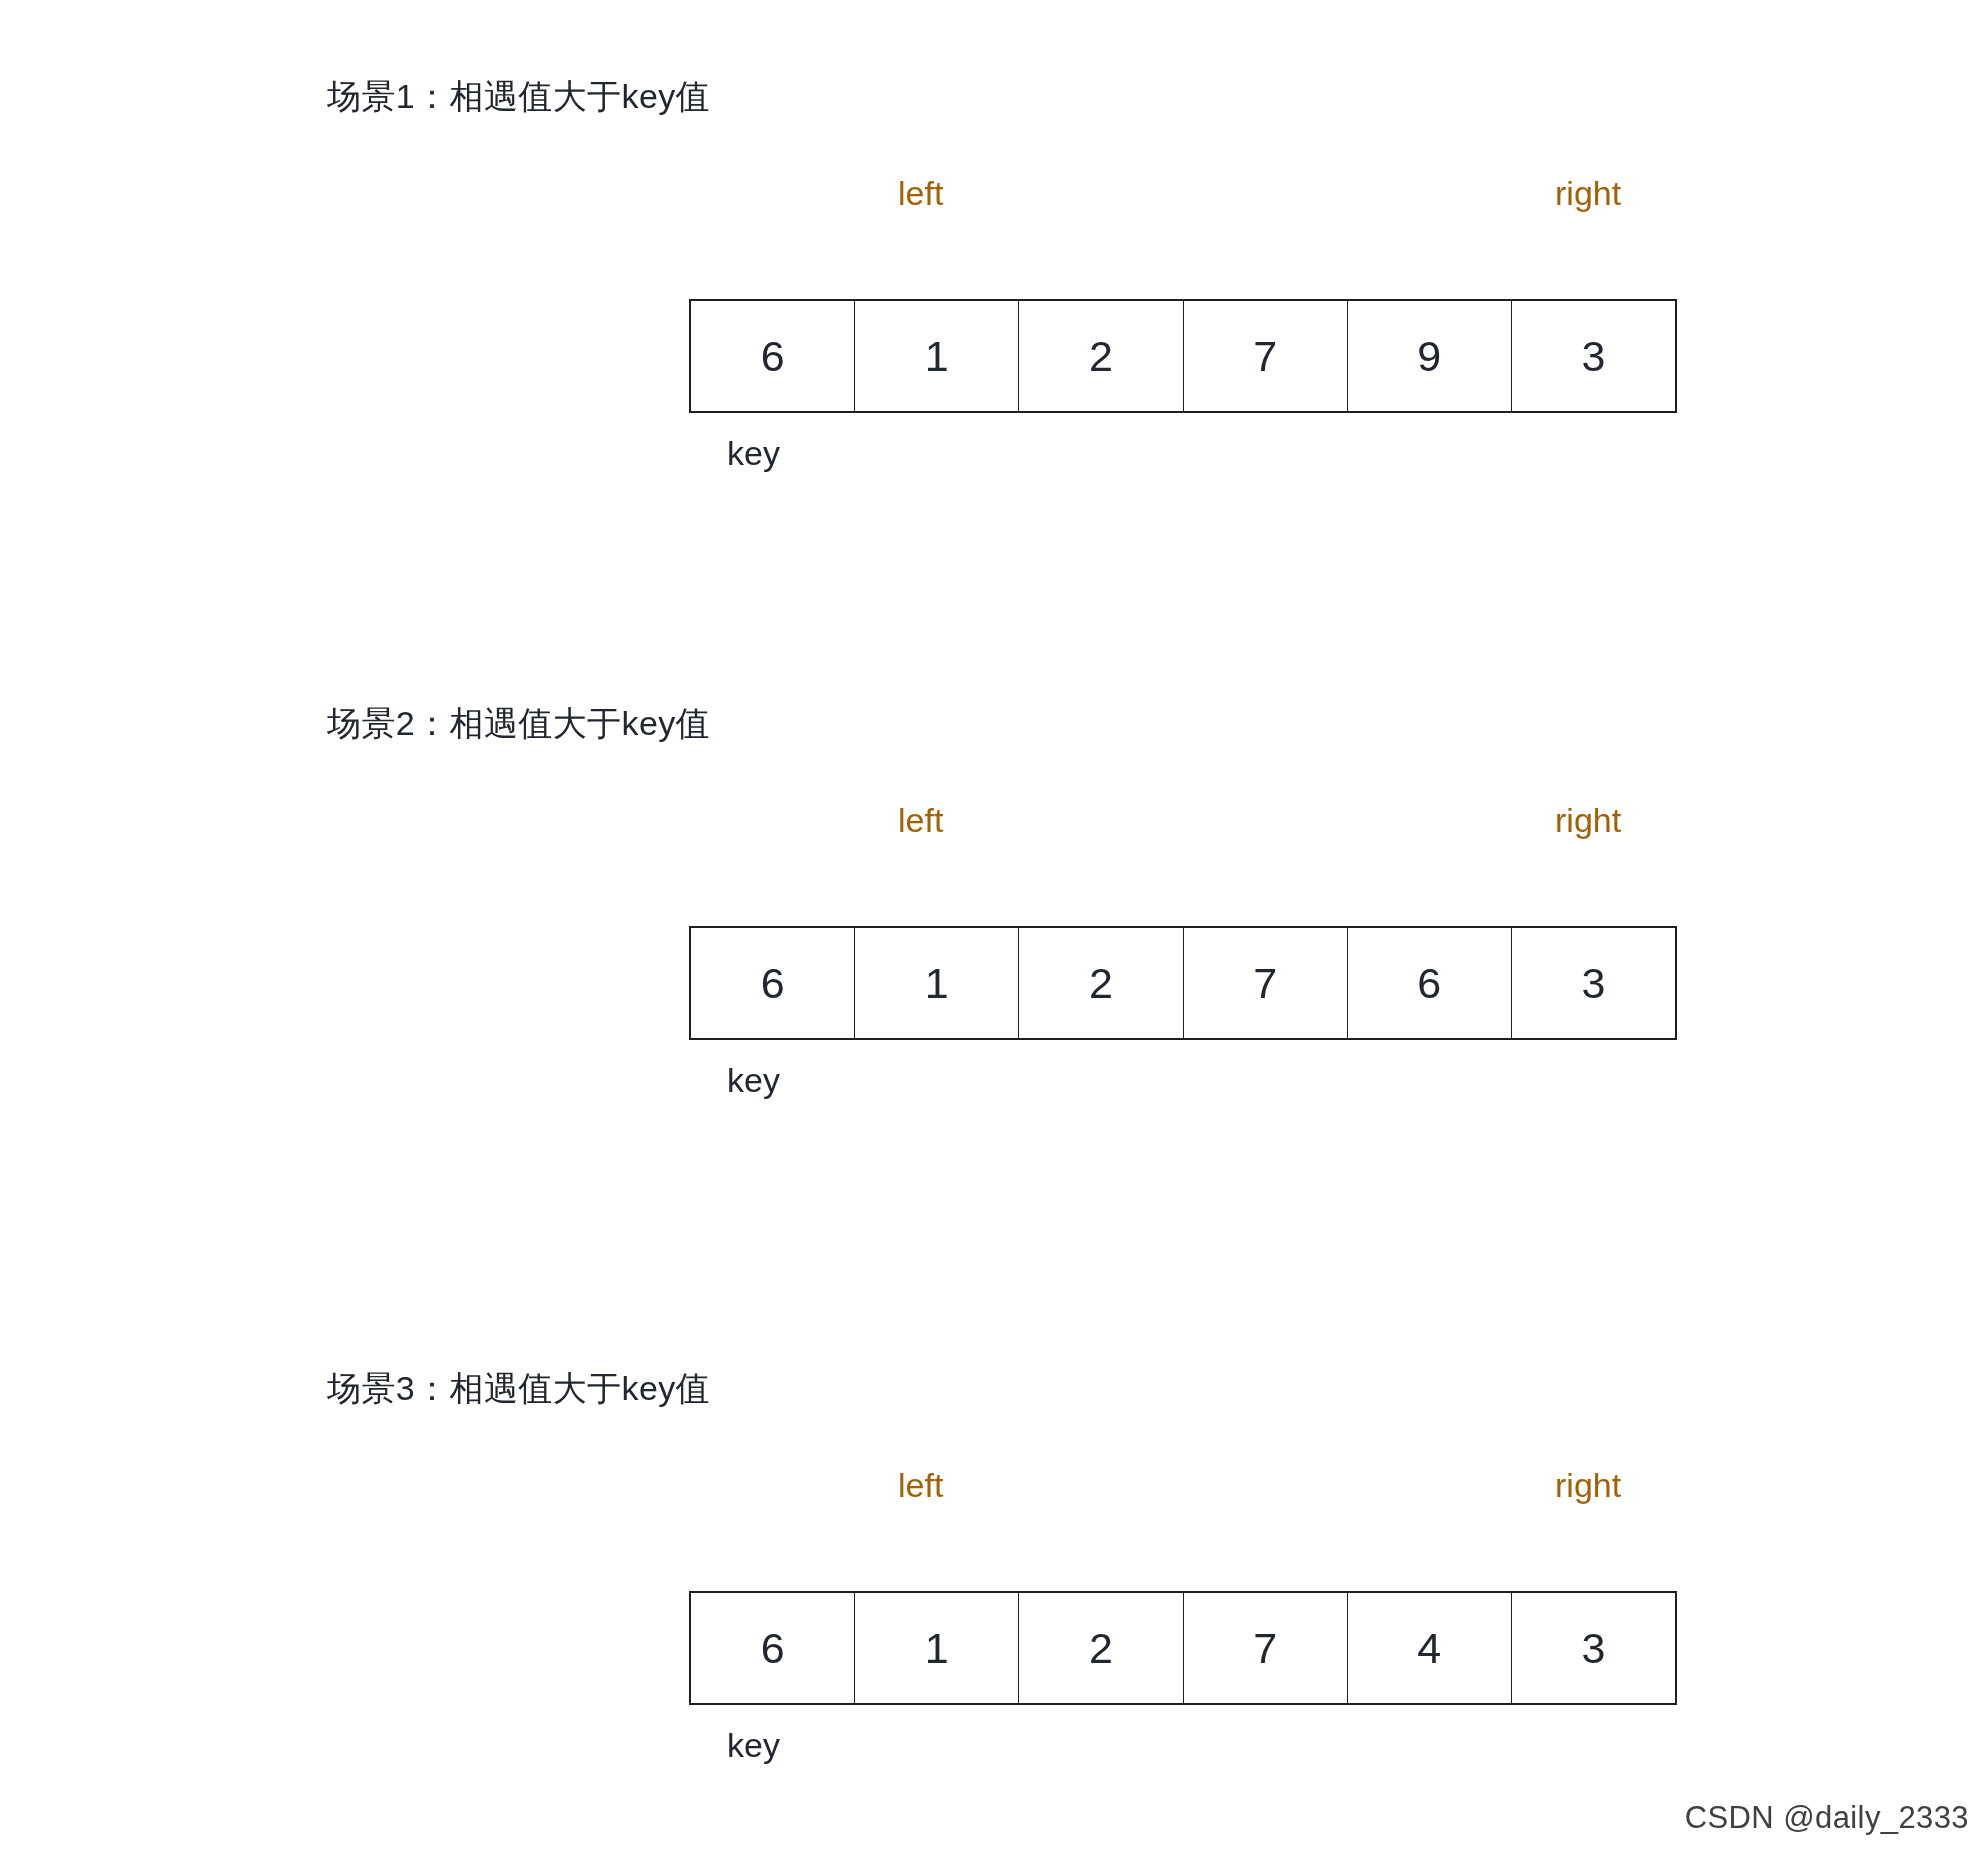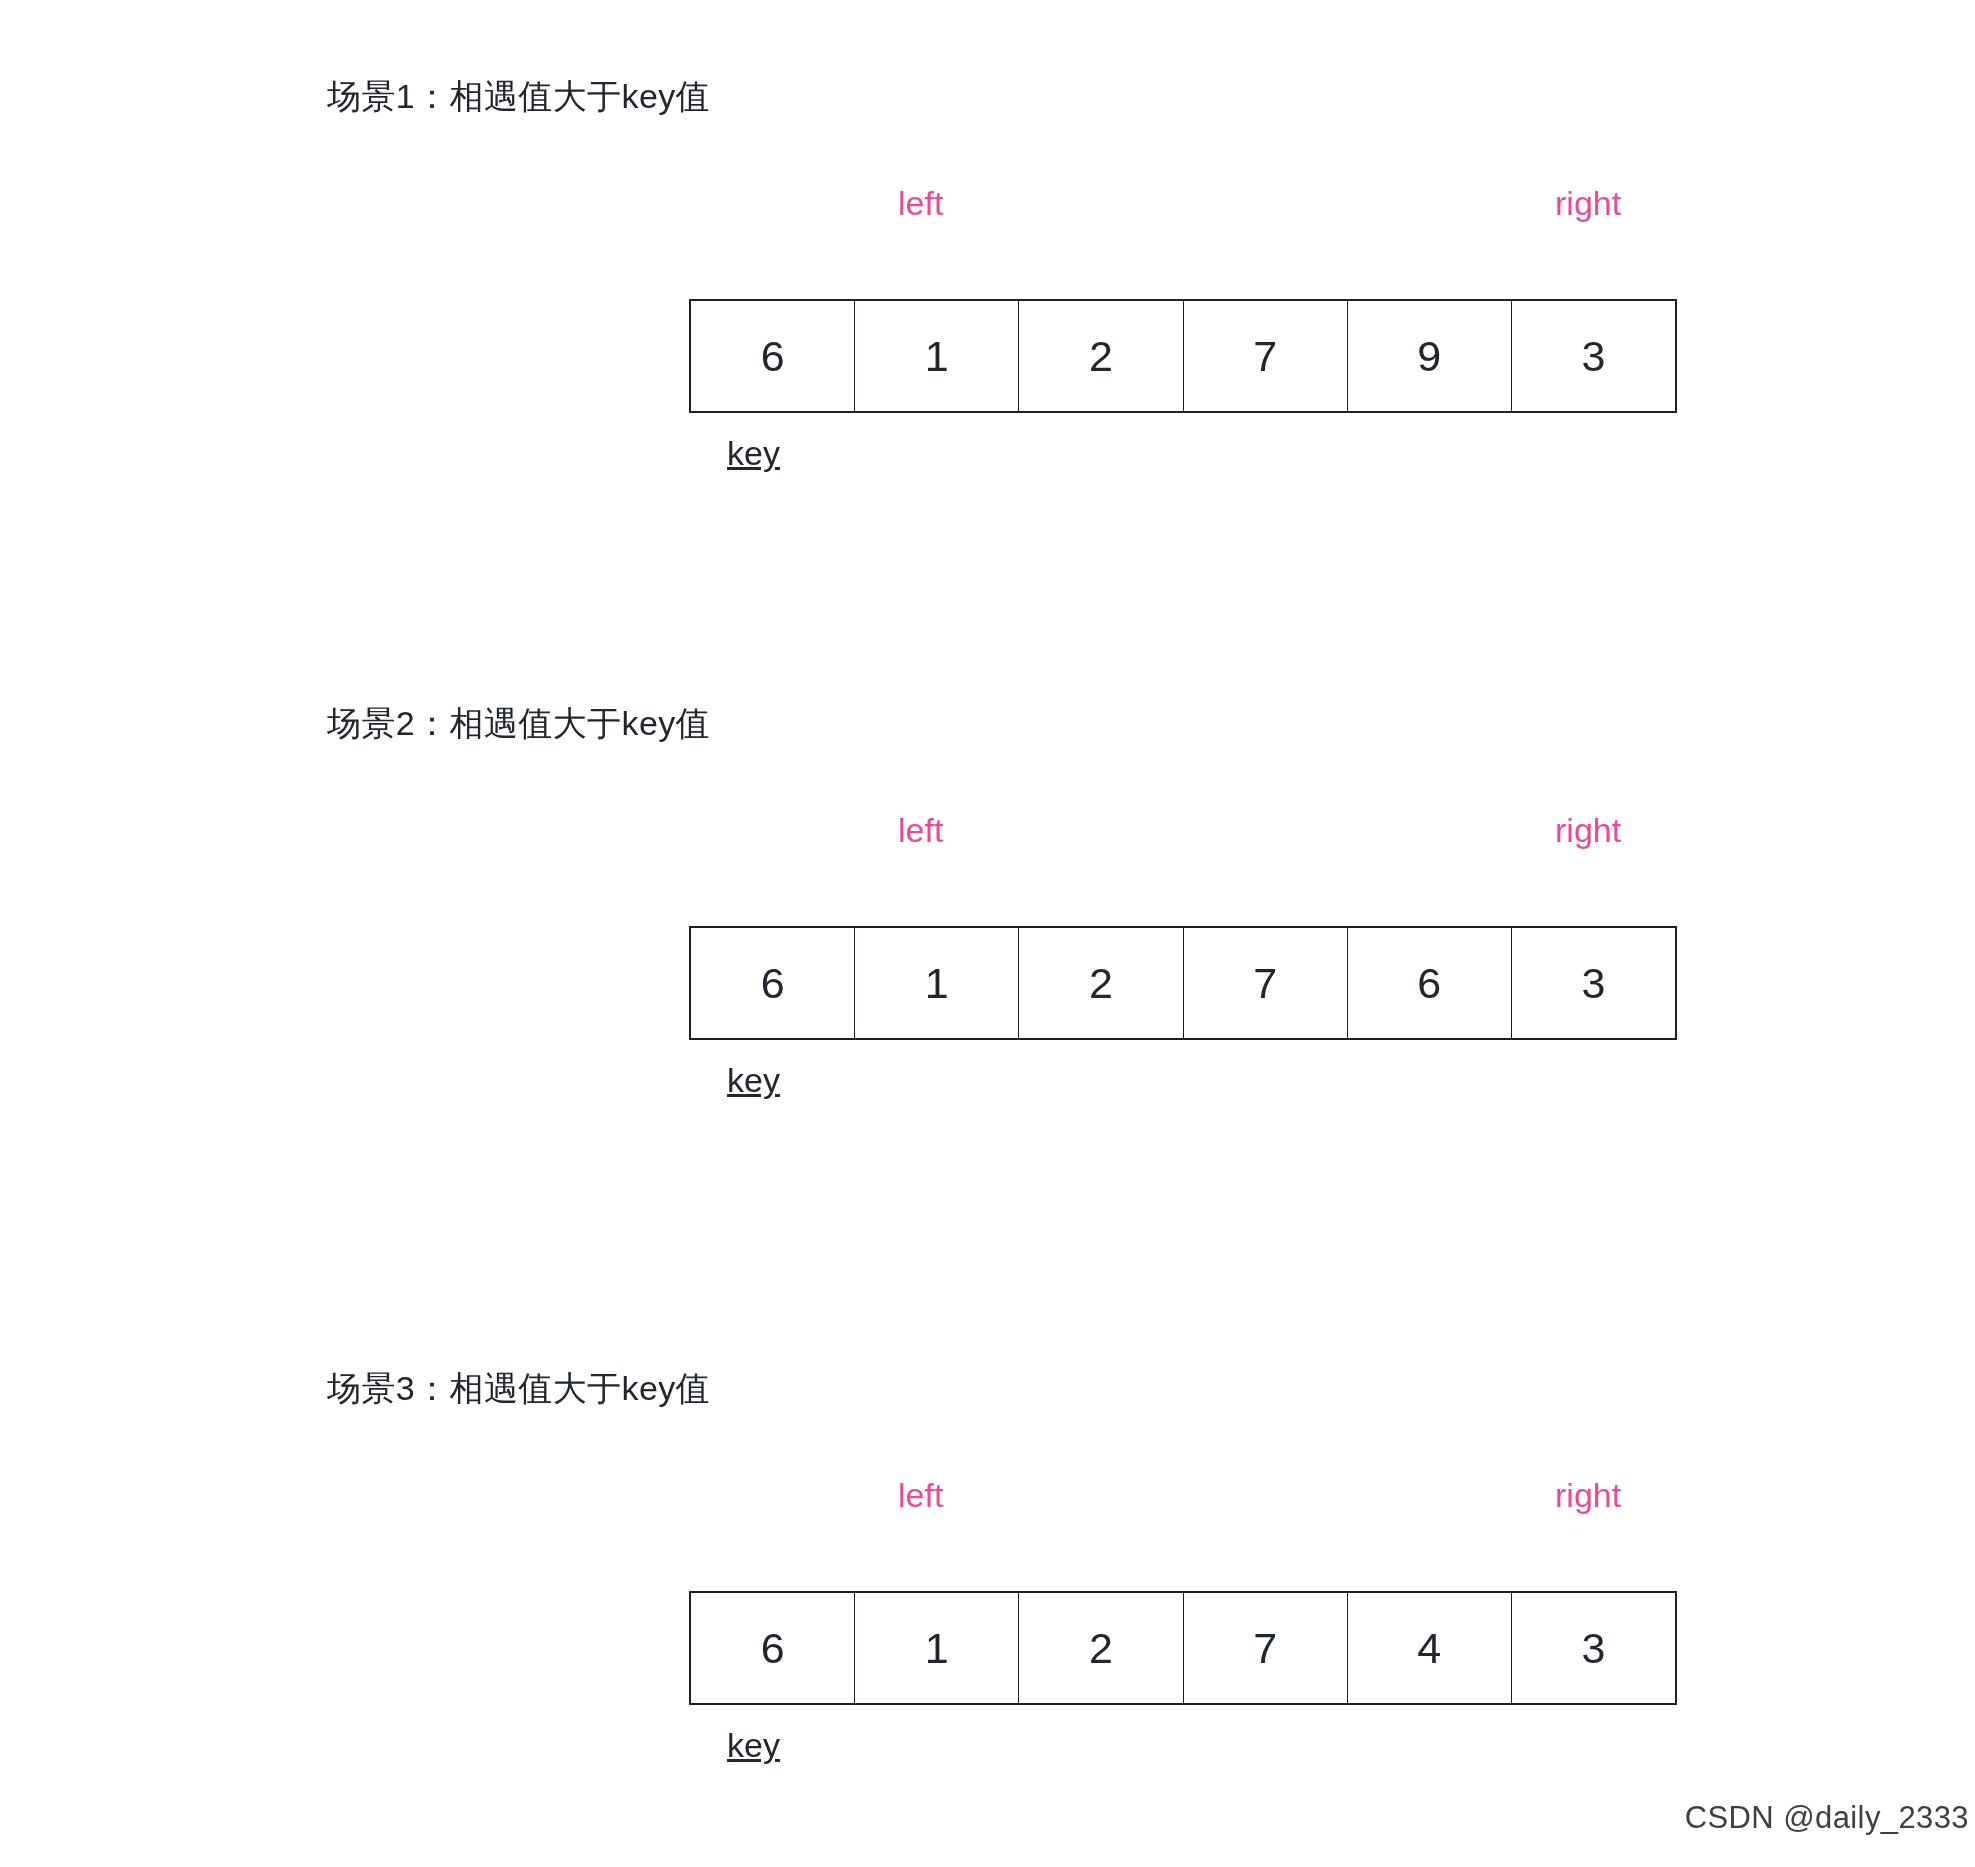--- a/index.html
+++ b/index.html
@@ -44,24 +44,24 @@
     line-height: 1.25;
     color: #22262e;
     letter-spacing: 0.4px;
     white-space: nowrap;
     margin-left: 28px;
   }
 
   
   .pointer-label {
     position: absolute;
-    top: 183px;
+    top: 173px;
     font-size: 34px;
     line-height: 1.2;
-    color: #ec4899;
+    color: #a16207;
     white-space: nowrap;
   }
   .pointer-left  { left: 898px; }
   .pointer-right { left: 1555px; }
 
   
   .array-table {
     position: absolute;
     left: 689px;
     top: 299px;
@@ -88,21 +88,20 @@
 
   
   .key-label {
     position: absolute;
     left: 727px;
     top: 433px;
     font-size: 34px;
     line-height: 1.2;
     color: #22262e;
     white-space: nowrap;
-    text-decoration: underline;
   }
 
   
   .watermark {
     position: absolute;
     right: 0px;
     top: 1799px;
     font-size: 31px;
     line-height: 1.2;
     color: #404040;

